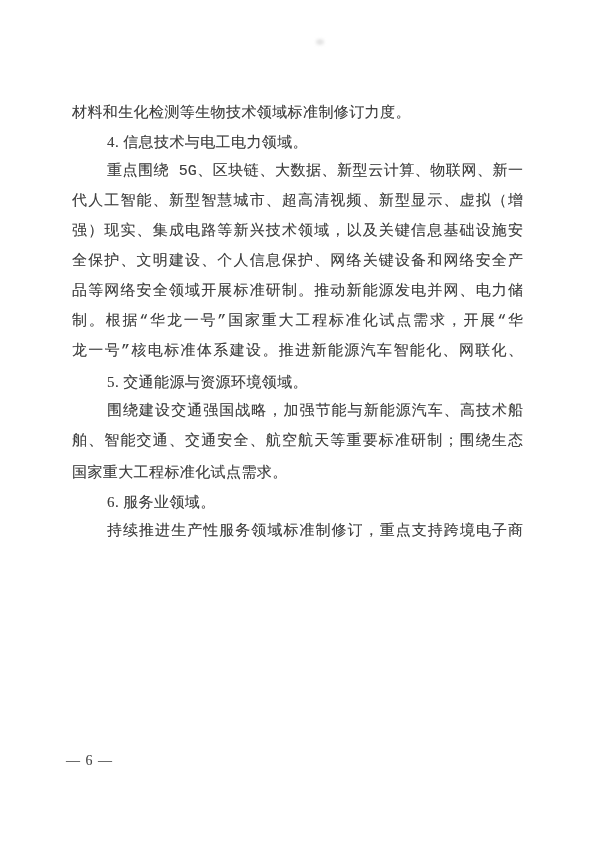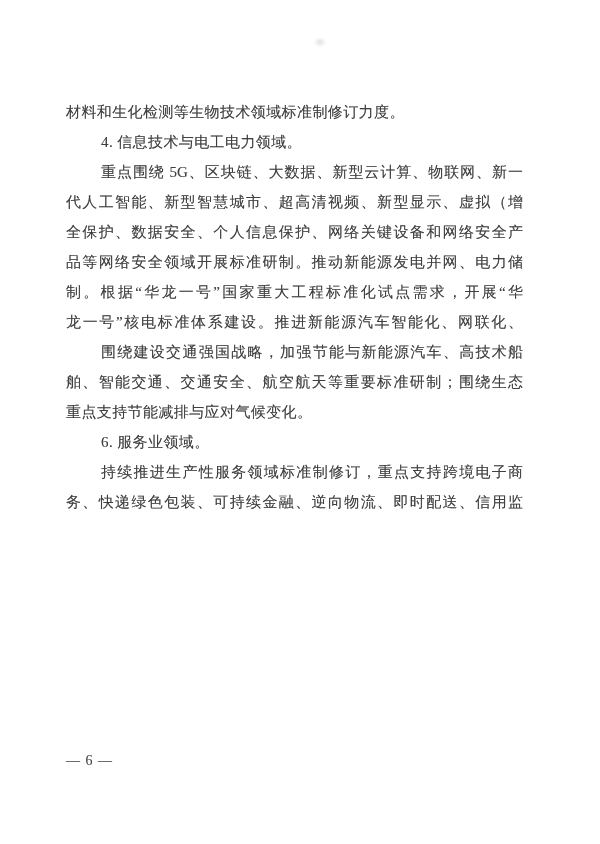--- a/index.html
+++ b/index.html
@@ -26,27 +26,29 @@
     width: 457px;
     font-size: 15px;
     line-height: 30px;
     color: #404040;
     letter-spacing: 0.4px;
     text-shadow: 0 0 0.4px rgba(80,80,80,0.45);
   }
   .line {
     white-space: nowrap;
     text-align: left;
+    margin-left: 6px;
   }
   .line.just {
     white-space: normal;
     text-align: justify;
     text-align-last: justify;
     text-justify: inter-character;
     letter-spacing: 0;
+    font-family: Liberation Mono, monospace;
   }
   .line.indent {
     padding-left: 35px;
   }
   .page-number {
     position: absolute;
     left: 66px;
     top: 752px;
     font-size: 14px;
     line-height: 18px;
@@ -70,27 +72,28 @@
 
 <div class="page">
 
   <div class="scan-dot"></div>
 
   <div class="text-body">
     <div class="line">材料和生化检测等生物技术领域标准制修订力度。</div>
     <div class="line indent">4. 信息技术与电工电力领域。</div>
     <div class="line indent just">重点围绕 5G、区块链、大数据、新型云计算、物联网、新一</div>
     <div class="line just">代人工智能、新型智慧城市、超高清视频、新型显示、虚拟（增</div>
-    <div class="line just">全保护、数据安全、个人信息保护、网络关键设备和网络安全产</div>
+    <div class="line just">强）现实、集成电路等新兴技术领域，以及关键信息基础设施安</div>
+    <div class="line just">全保护、文明建设、个人信息保护、网络关键设备和网络安全产</div>
     <div class="line just">品等网络安全领域开展标准研制。推动新能源发电并网、电力储</div>
     <div class="line just">制。根据“华龙一号”国家重大工程标准化试点需求，开展“华</div>
     <div class="line just">龙一号”核电标准体系建设。推进新能源汽车智能化、网联化、</div>
+    <div class="line indent">5. 交通能源与资源环境领域。</div>
     <div class="line indent just">围绕建设交通强国战略，加强节能与新能源汽车、高技术船</div>
     <div class="line just">舶、智能交通、交通安全、航空航天等重要标准研制；围绕生态</div>
-    <div class="line">重点支持节能减排与应对气候变化。</div>
+    <div class="line">国家重大工程标准化试点需求。</div>
     <div class="line indent">6. 服务业领域。</div>
     <div class="line indent just">持续推进生产性服务领域标准制修订，重点支持跨境电子商</div>
-    <div class="line just">务、快递绿色包装、可持续金融、逆向物流、即时配送、信用监</div>
   </div>
 
   <div class="page-number">— 6 —</div>
 
 </div>
 
 </body></html>

